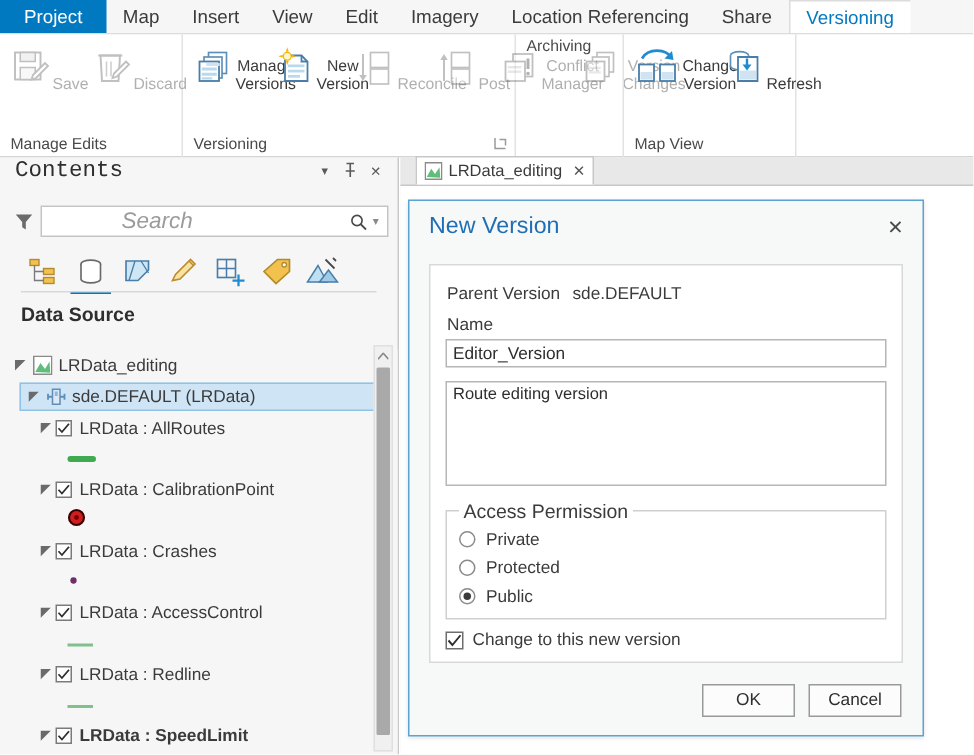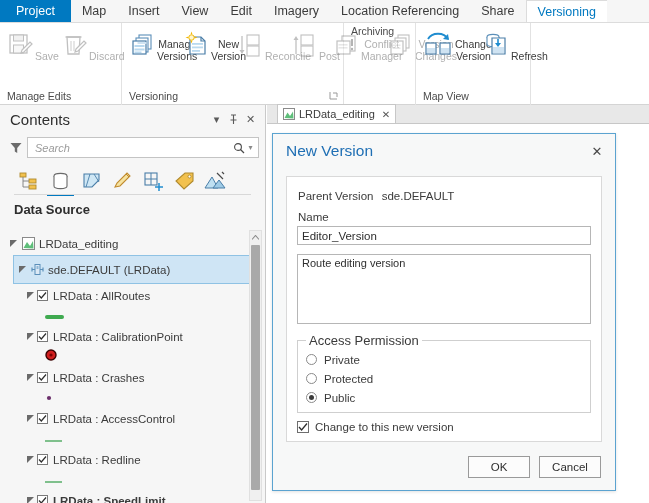--- a/index.html
+++ b/index.html
@@ -80,35 +80,36 @@
   .ritem.disabled .lbl { color: #b0b0b0; }
   .ritem.disabled .ic { opacity: 0.42; filter: grayscale(1); }
 
   
   .contents-pane {
     position: absolute; top: 105px; left: 0; width: 266px; height: 398px;
     background: #f6f6f6;
     border-right: 1px solid #c9c9c9;
   }
   .cp-header {
-    height: 29px; display: flex; align-items: center;
+    height: 29px; display: flex; align-items: flex-start;
     padding: 0 6px 0 10px;
+    font-family: Liberation Mono, monospace;
   }
   .cp-title { font-size: 15px; color: #2e2e2e; flex: 1; }
   .cp-btn {
     width: 17px; height: 17px; display: flex; align-items: center; justify-content: center;
     color: #5a5a5a; font-size: 11px; cursor: default;
   }
   .cp-searchrow { display: flex; align-items: center; padding: 0 6px 0 5px; height: 27px; }
   .funnel-icon { width: 22px; display:flex; align-items:center; justify-content:center; }
   .search-box {
     flex: 1; height: 21px; background: #fff; border: 1px solid #c4c4c4;
     display: flex; align-items: center; padding: 0 3px 0 7px;
   }
-  .search-box .ph { flex:1; font-size: 11px; font-style: italic; color: #9b9b9b; }
+  .search-box .ph { flex:1; font-size: 15px; font-style: italic; color: #9b9b9b; margin-left: 46px; }
   .search-box .mag { width: 15px; display:flex; align-items:center; justify-content:center; }
   .search-box .car { width: 9px; text-align:center; color:#8a8a8a; font-size: 8px; }
 
   .cp-tabs {
     display: flex; align-items: flex-end; padding: 4px 0 0 14px; height: 34px;
     position: relative;
   }
   .cp-tab {
     width: 31px; height: 28px; display: flex; align-items: center; justify-content: center;
     position: relative; cursor: default;
@@ -128,21 +129,21 @@
 
   .cp-tree {
     position: absolute; top: 128px; left: 0; right: 0; bottom: 0;
     background: #f6f6f6; overflow: hidden;
   }
   .trow {
     display: flex; align-items: center; height: 21px;
     padding-left: 7px; font-size: 11.5px; color: #3b3b3b;
     white-space: nowrap; cursor: default;
   }
-  .trow.sel { background: #cfe5f5; border:1px solid #8fc2e4; height: 29px; margin: 1px 10px 1px 13px; padding-left:2px; }
+  .trow.sel { background: #cfe5f5; border:1px solid #8fc2e4; height: 19px; margin: 1px 10px 1px 13px; padding-left:2px; }
   .tw { width: 13px; display:flex; align-items:center; justify-content:center; color:#666; }
   .tchk {
     width: 11px; height: 11px; border: 1px solid #7a7a7a; background:#fff;
     margin-right: 5px; display:flex; align-items:center; justify-content:center;
   }
   .tico { width: 16px; display:flex; align-items:center; justify-content:center; margin-right: 3px; }
   .symrow { height: 20px; display:flex; align-items:center; padding-left: 44px; }
 
   .cp-scroll {
     position: absolute; right: 3px; top: 125px; width: 13px; bottom: 2px;

